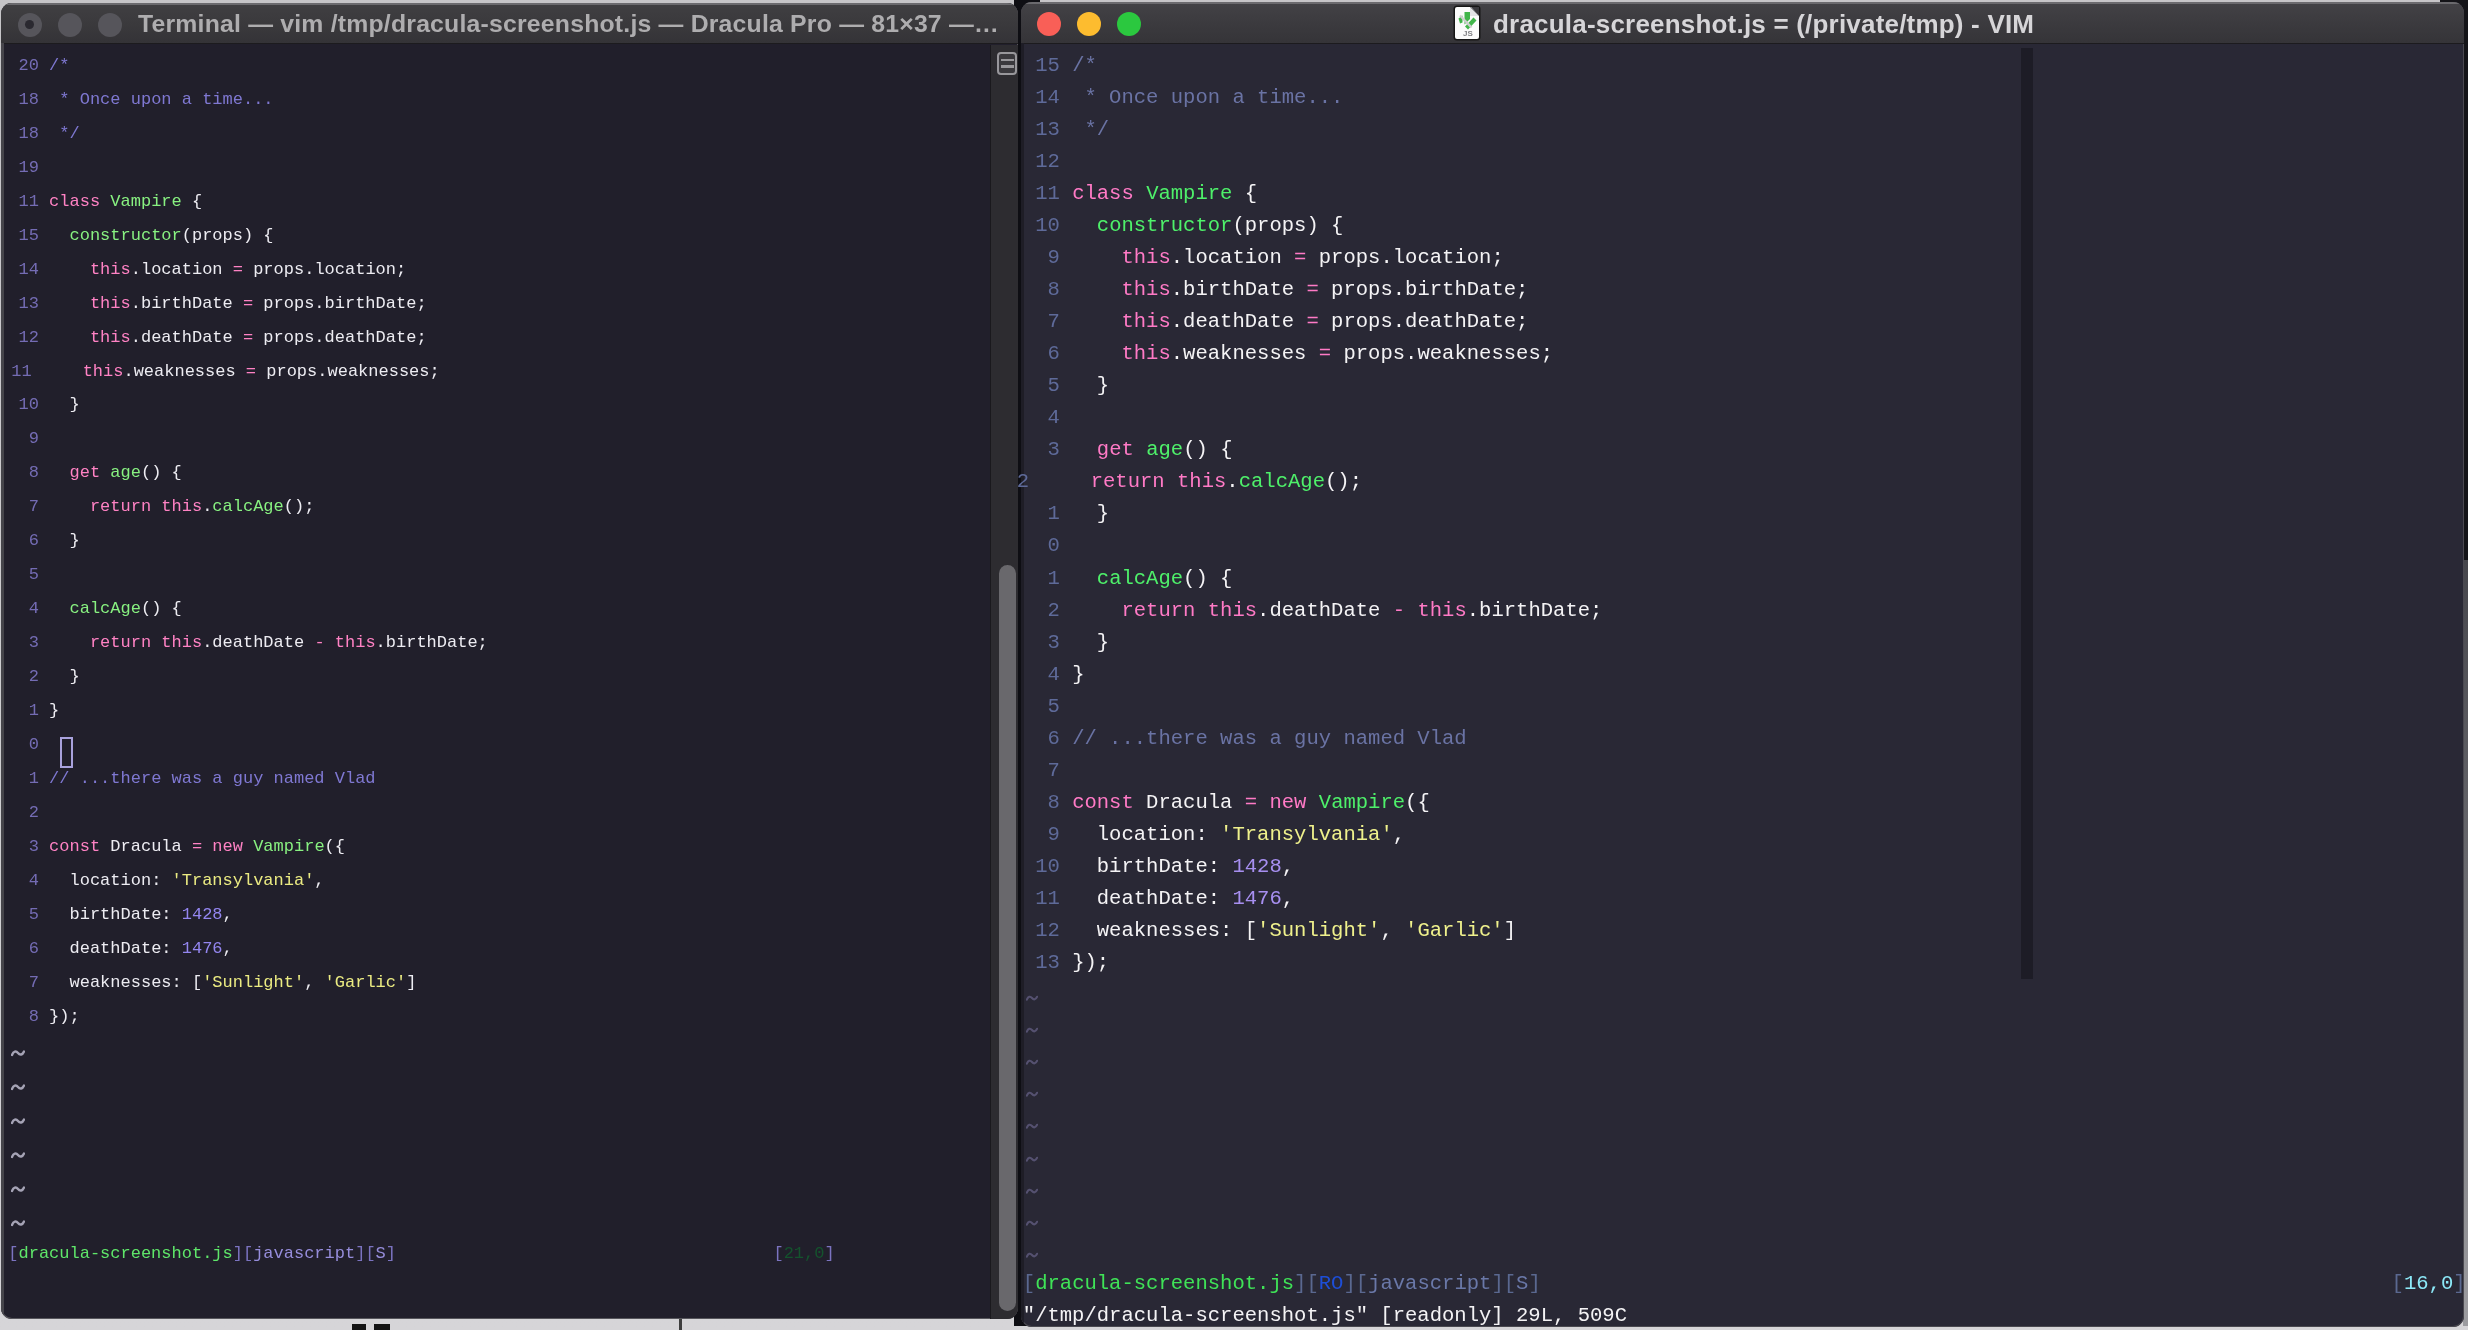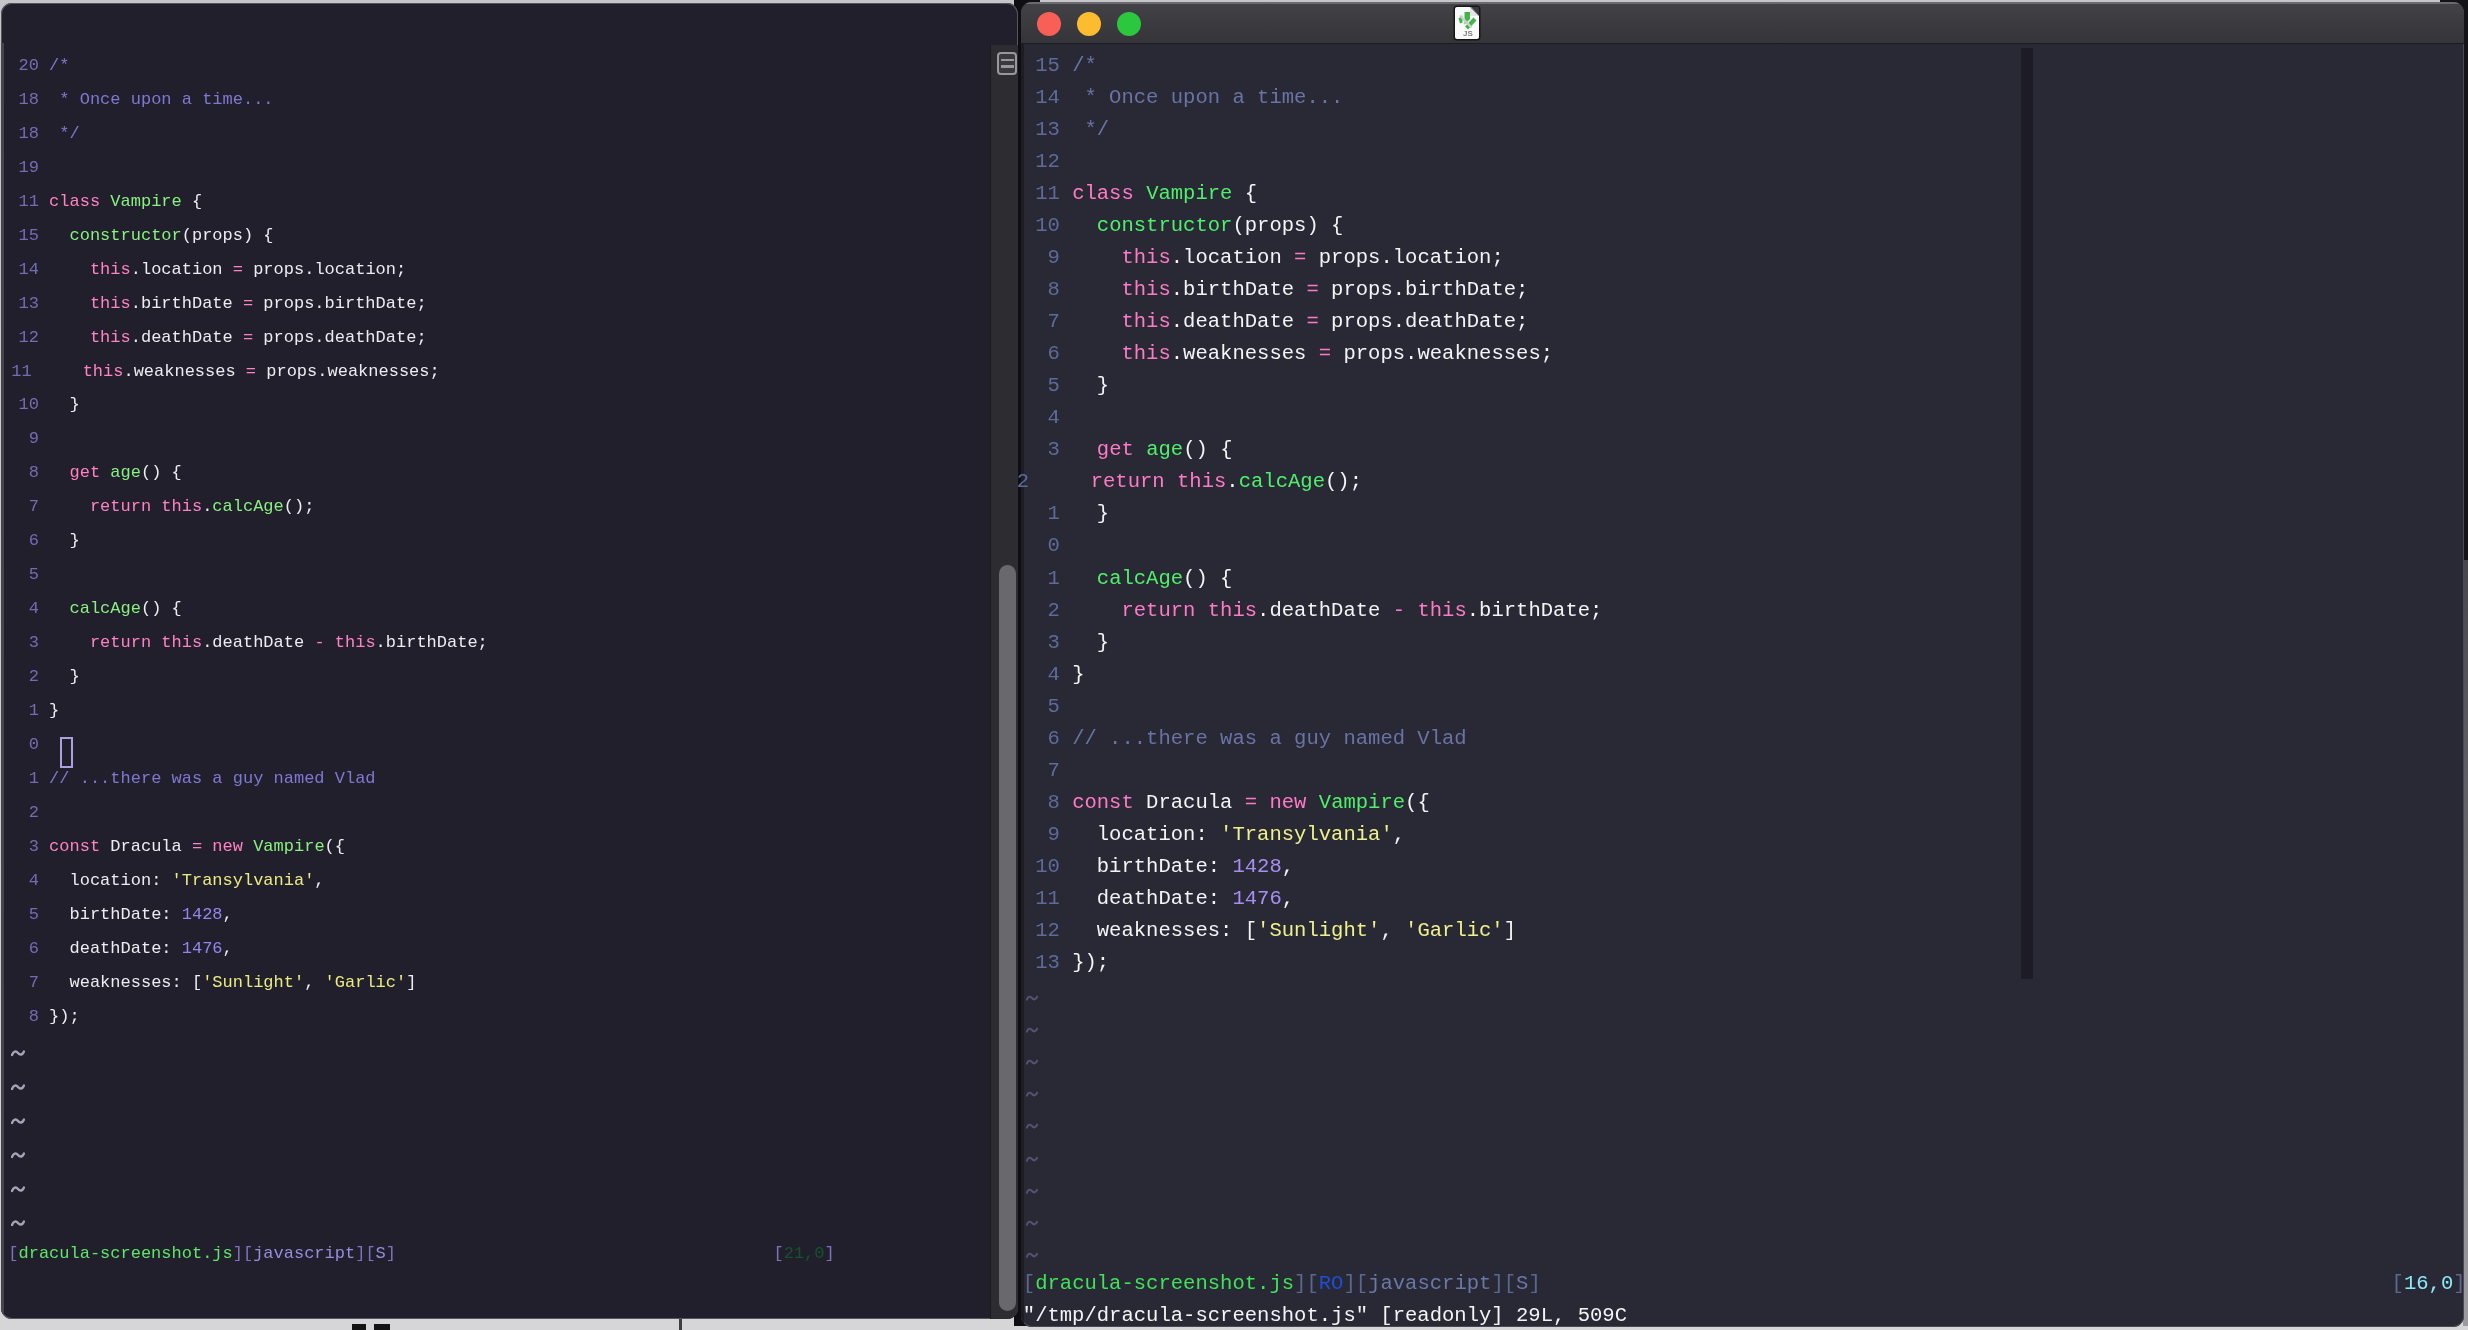--- a/index.html
+++ b/index.html
@@ -30,39 +30,47 @@
 </style></head>
 <body>
 
 <div style="position:absolute;left:1014px;top:0;width:26px;height:1326px;background:#0e0e13"></div>
 
 <div style="position:absolute;left:2463px;top:0;width:5px;height:560px;background:#141418"></div>
 <div style="position:absolute;left:2440px;top:0;width:28px;height:30px;background:#141418"></div>
 <div style="position:absolute;left:2463px;top:560px;width:5px;height:766px;background:linear-gradient(#46464c,#9c9ca0)"></div>
 
 <div class="win" id="lwin">
+  <div class="tbar">
+    <div class="tl" style="left:16.5px;background:#56555b"></div>
+    <div class="tl" style="left:56.5px;background:#56555b"></div>
+    <div class="tl" style="left:96.5px;background:#56555b"></div>
+    <div style="position:absolute;left:24px;top:17px;width:9px;height:9px;border-radius:50%;background:#2a2930"></div>
+    <div class="ttl" style="left:137px;top:7px;color:#aeadaf;font-size:24.8px">Terminal — vim /tmp/dracula-screenshot.js — Dracula Pro — 81×37 —…</div>
+  </div>
 
   <div style="position:absolute;left:0;top:40px;width:3px;bottom:0;background:#46454b"></div>
 
   <div style="position:absolute;left:989px;top:41.5px;width:28px;bottom:0;background:#2d2c30;border-left:1.5px solid #1a191d"></div>
   <div style="position:absolute;left:998px;top:562px;width:17px;height:746px;border-radius:8.5px;background:#69686c"></div>
 
   <div style="position:absolute;left:996px;top:49px;width:20px;height:23px;border:2px solid #98979b;border-radius:4px;background:#3a393d">
     <div style="position:absolute;left:2px;top:4.5px;width:13px;height:2.5px;background:#98979b"></div>
     <div style="position:absolute;left:2px;top:11px;width:13px;height:2.5px;background:#98979b"></div>
   </div>
 
   <div style="position:absolute;left:58.8px;top:734px;width:12.8px;height:31px;border:2.5px solid #a9a2dd"></div>
 </div>
 
 <div class="win" id="rwin">
   <div class="tbar">
     <div class="tl" style="left:15.5px;background:#f95f57"></div>
     <div class="tl" style="left:55.5px;background:#fdbc2f"></div>
     <div class="tl" style="left:95.5px;background:#2bc83f"></div>
+    <div class="ttl" style="left:472px;top:6.5px;color:#d6d5d8">dracula-screenshot.js = (/private/tmp) - VIM</div>
 
     <div style="position:absolute;left:434px;top:4.5px;width:24px;height:32px;background:#fbfbfb;border-radius:2px;box-shadow:0 0 0 1.5px #161616">
       <svg width="24" height="32" style="position:absolute;left:0;top:0" viewBox="0 0 24 32">
         <path d="M15 -1 L25 -1 L25 10 Z" fill="#3b3a3e"></path>
         <path d="M15 0 L24 9 L15 9 Z" fill="#e4e4e6"></path>
         <path d="M15 0 L24 9" stroke="#9a9a9e" stroke-width="1"></path>
         <path d="M9.5 5 L15 5 L15 12 L9.5 17.5 Z" fill="#41b54a"></path>
         <path d="M3.5 11.5 L7.5 8.5 L7.5 15.5 L5 16.5 Z" fill="#41b54a"></path>
         <path d="M10 19.5 L18.5 10.5 L21.5 13.5 L13 22.5 Z" fill="#41b54a"></path>
         <path d="M5 8.5 L16.5 20.5" stroke="#cfcfcf" stroke-width="2.4"></path>

